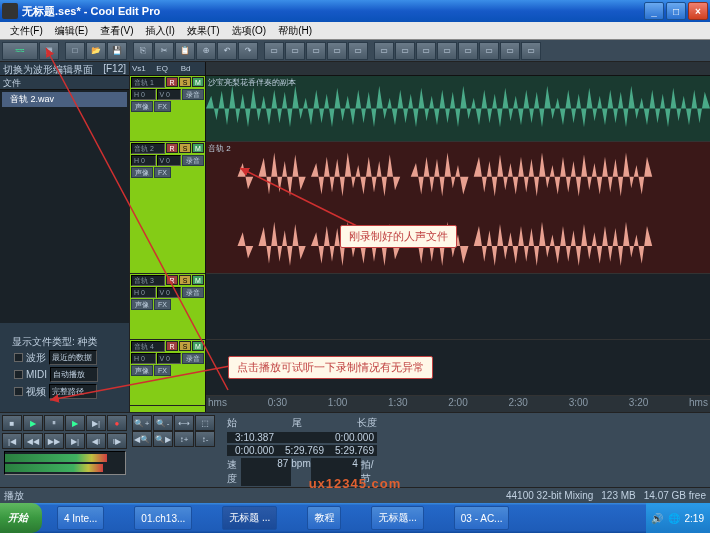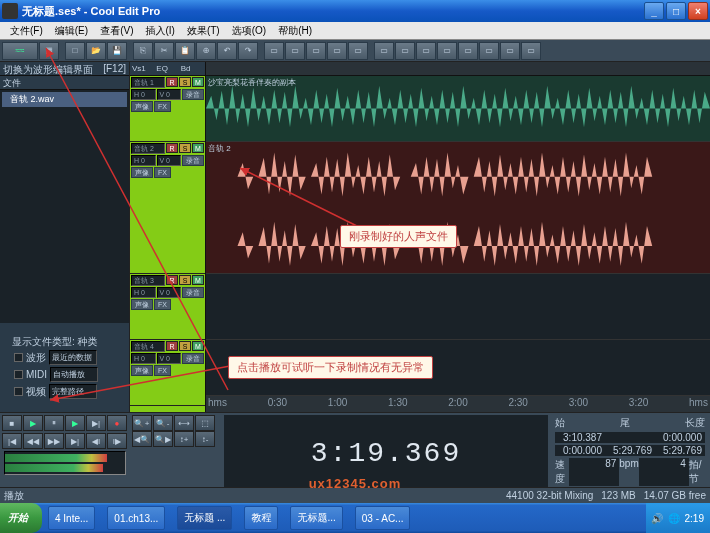--- a/index.html
+++ b/index.html
@@ -61,21 +61,21 @@
 .statsbox{width:160px;padding:2px}
 .statrow{display:flex;justify-content:space-between;color:#c0d0e0;font-size:8px;padding:1px 3px}
 .statval{background:#1a2228;padding:0 3px;min-width:50px;text-align:right}
 .meter{height:24px;background:#1a2228;margin:0 2px;position:relative;border:1px inset #333}
 .meterbar{position:absolute;top:2px;left:0;height:8px;background:linear-gradient(to right,#2a8040 0%,#3fb060 70%,#c0c040 85%,#d04040 100%);width:85%}
 .meterbar2{top:12px;width:82%}
 .statusbar{position:absolute;bottom:15px;left:0;right:0;height:16px;background:#3a4a58;display:flex;align-items:center;padding:0 4px;color:#c0d0e0;font-size:9px;gap:8px;border-top:1px solid #222}
 .statusbar .spacer{flex:1}
 .taskbar{position:absolute;bottom:0;left:0;right:0;height:30px;background:linear-gradient(to bottom,#3a8de0 0%,#2468c8 8%,#1e5cb8 92%,#104898 100%);display:flex;align-items:center}
 .startbtn{height:30px;padding:0 14px 0 8px;background:linear-gradient(to bottom,#5fb860 0%,#3a9840 50%,#2a7830 100%);color:#fff;font-weight:bold;font-style:italic;font-size:13px;display:flex;align-items:center;border-radius:0 10px 10px 0}
-.taskitem{height:24px;margin:0 6px;padding:4px 6px;background:linear-gradient(#4a8ad8,#2a6ac8);border:1px solid #1a50a0;color:#fff;font-size:10px;display:flex;align-items:center;gap:3px;border-radius:2px;max-width:80px;overflow:hidden;white-space:nowrap}
+.taskitem{height:24px;margin:0 15px;padding:4px 6px;background:linear-gradient(#4a8ad8,#2a6ac8);border:1px solid #1a50a0;color:#fff;font-size:10px;display:flex;align-items:center;gap:3px;border-radius:2px;max-width:80px;overflow:hidden;white-space:nowrap}
 .taskitem.active{background:linear-gradient(#2a5aa8,#1a4a98)}
 .tray{margin-left:auto;height:30px;background:linear-gradient(#2a9ae8,#1a7ac8);padding:0 6px;display:flex;align-items:center;gap:4px;color:#fff;font-size:10px}
 .annotation{position:absolute;background:#fff8e8;border:1px solid #c04040;color:#c04040;padding:3px 8px;font-size:11px;z-index:100;border-radius:2px}
 .arrow{position:absolute;z-index:99;pointer-events:none}
 .watermark{position:absolute;bottom:42px;left:50%;transform:translateX(-50%);color:#e06030;font-size:13px;font-weight:bold;z-index:101;letter-spacing:1px}
 </style>
 </head>
 <body>
 
 <div class="titlebar">
@@ -307,21 +307,20 @@
         <div class="tpbtn">⟷</div>
         <div class="tpbtn">⬚</div>
       </div>
       <div class="tprow">
         <div class="tpbtn">◀🔍</div>
         <div class="tpbtn">🔍▶</div>
         <div class="tpbtn">↕+</div>
         <div class="tpbtn">↕-</div>
       </div>
     </div>
-    <div class="timedisplay">3:19.369</div>
     <div class="statsbox">
       <div class="statrow">
           <span>始</span>
           <span>尾</span>
           <span>长度</span>
         </div>
       <div class="statrow">
           <span class="statval">3:10.387</span>
           <span class="statval"></span>
           <span class="statval">0:00.000</span>

